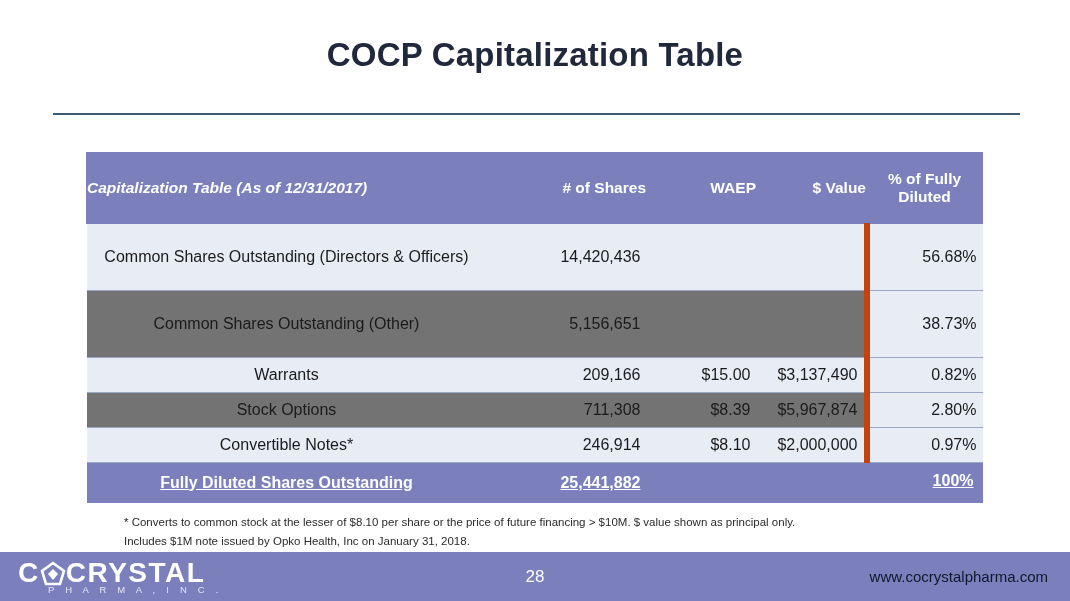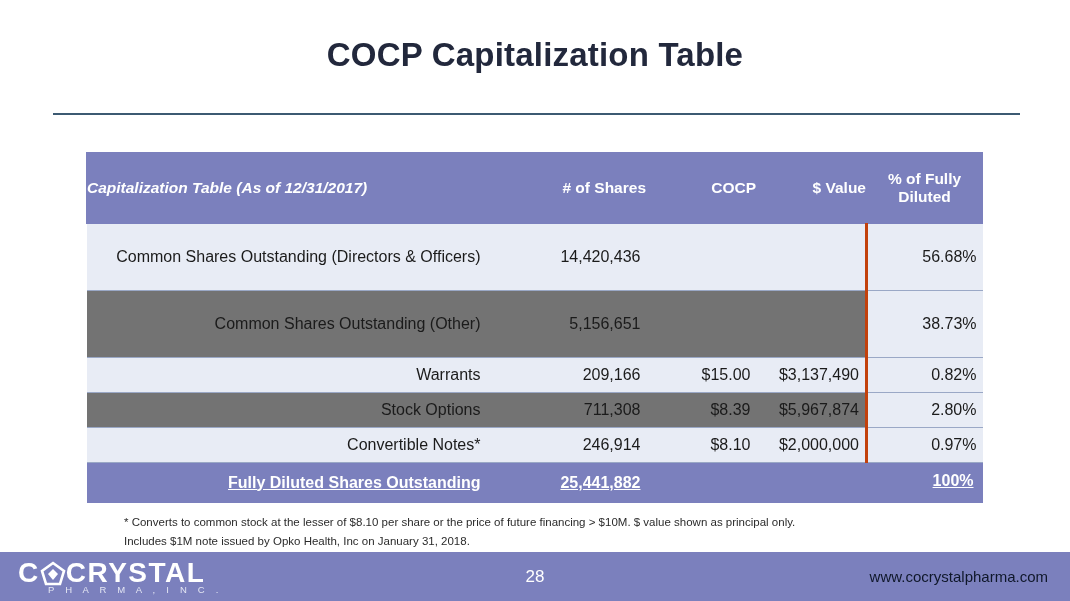--- a/index.html
+++ b/index.html
@@ -56,29 +56,29 @@
     font-size:16px;
     color:#1b1b1b;
     border-top:1px solid #9aa8c6;
     border-bottom:1px solid #9aa8c6;
     padding:0 6px;
     height:35px;
     vertical-align:middle;
     background:#e8ecf5;
   }
   tbody tr.alt td{ background:#737373; }
-  td.t-name{ text-align:right; padding-left:5px; }
+  td.t-name{ text-align:center; padding-left:5px; }
   td.t-shares,td.t-waep,td.t-val{ text-align:right; padding-right:8px; }
   td.t-pct{
     text-align:right;
     padding-right:9px;
     vertical-align:bottom;
     padding-bottom:2px;
     background:#e8ecf5 !important;
-    border-left:3px solid #c2410c;
+    border-left:6px solid #c2410c;
   }
   
   tbody tr.tall td{ height:67px; }
   tbody tr.tall td.t-name,
   tbody tr.tall td.t-shares{ vertical-align:middle; }
 
   
   tbody tr.total td{
     background:#7b80bd !important;
     color:#ffffff;
@@ -149,21 +149,21 @@
         <col class="c-name">
           <col class="c-shares">
           <col class="c-waep">
           <col class="c-val">
           <col class="c-pct">
       </colgroup>
       <thead>
         <tr>
           <th class="h-name">Capitalization Table (As of 12/31/2017)</th>
           <th class="h-shares"># of Shares</th>
-          <th class="h-waep">COCP</th>
+          <th class="h-waep">WAEP</th>
           <th class="h-val">$ Value</th>
           <th class="h-pct">
             <span>% of Fully</span><br>
             <span>Diluted</span>
           </th>
         </tr>
       </thead>
       <tbody>
 
         <tr class="tall">

